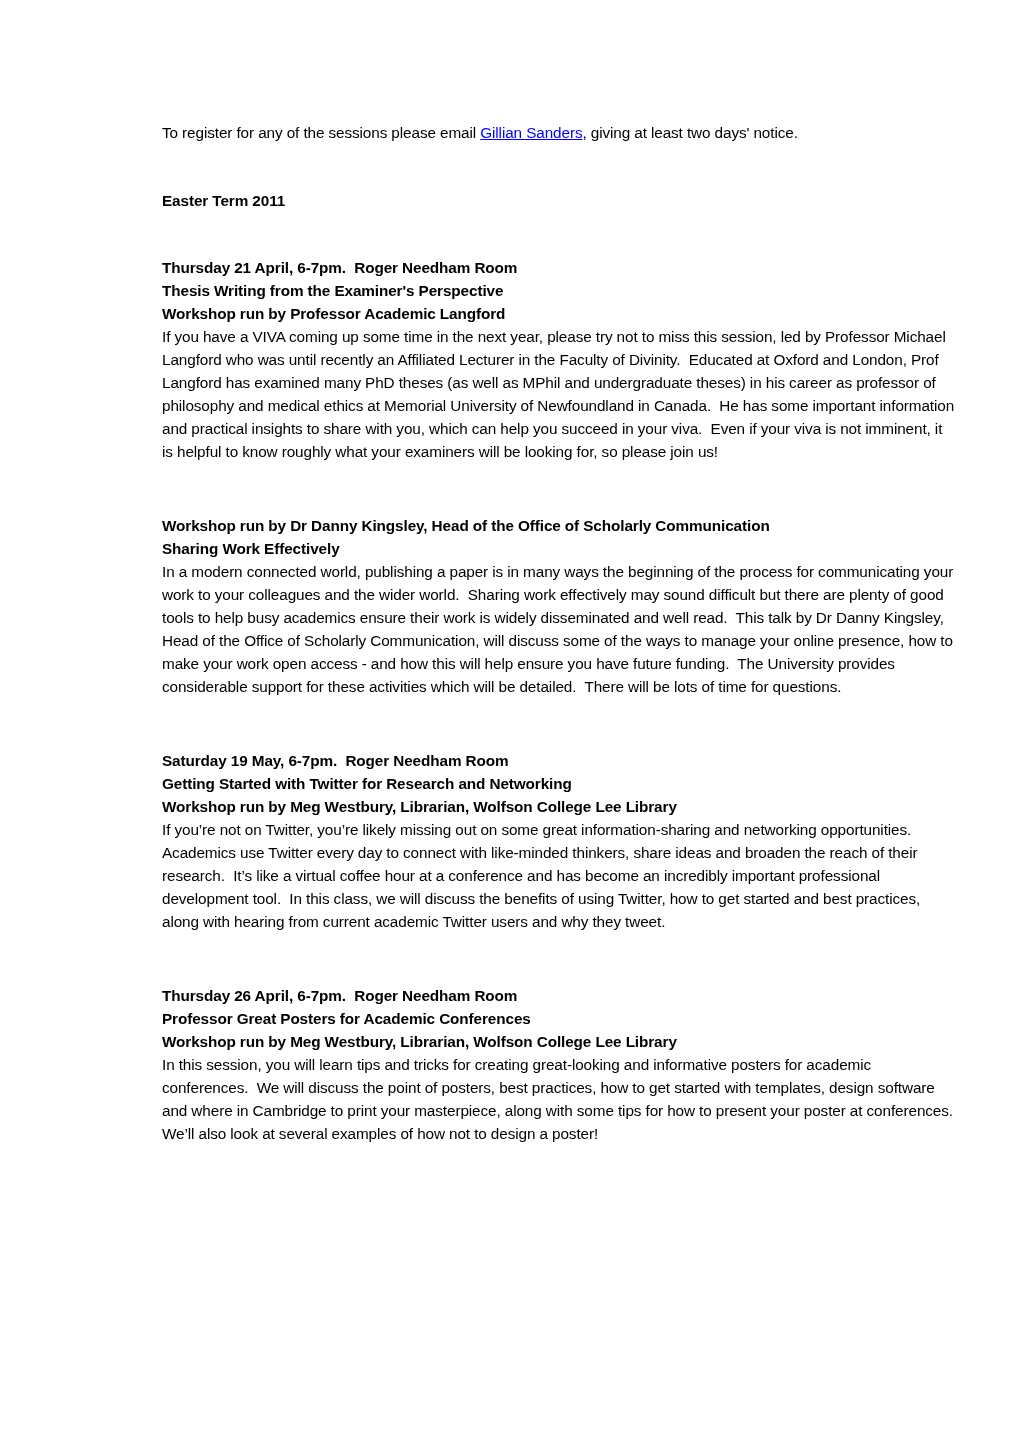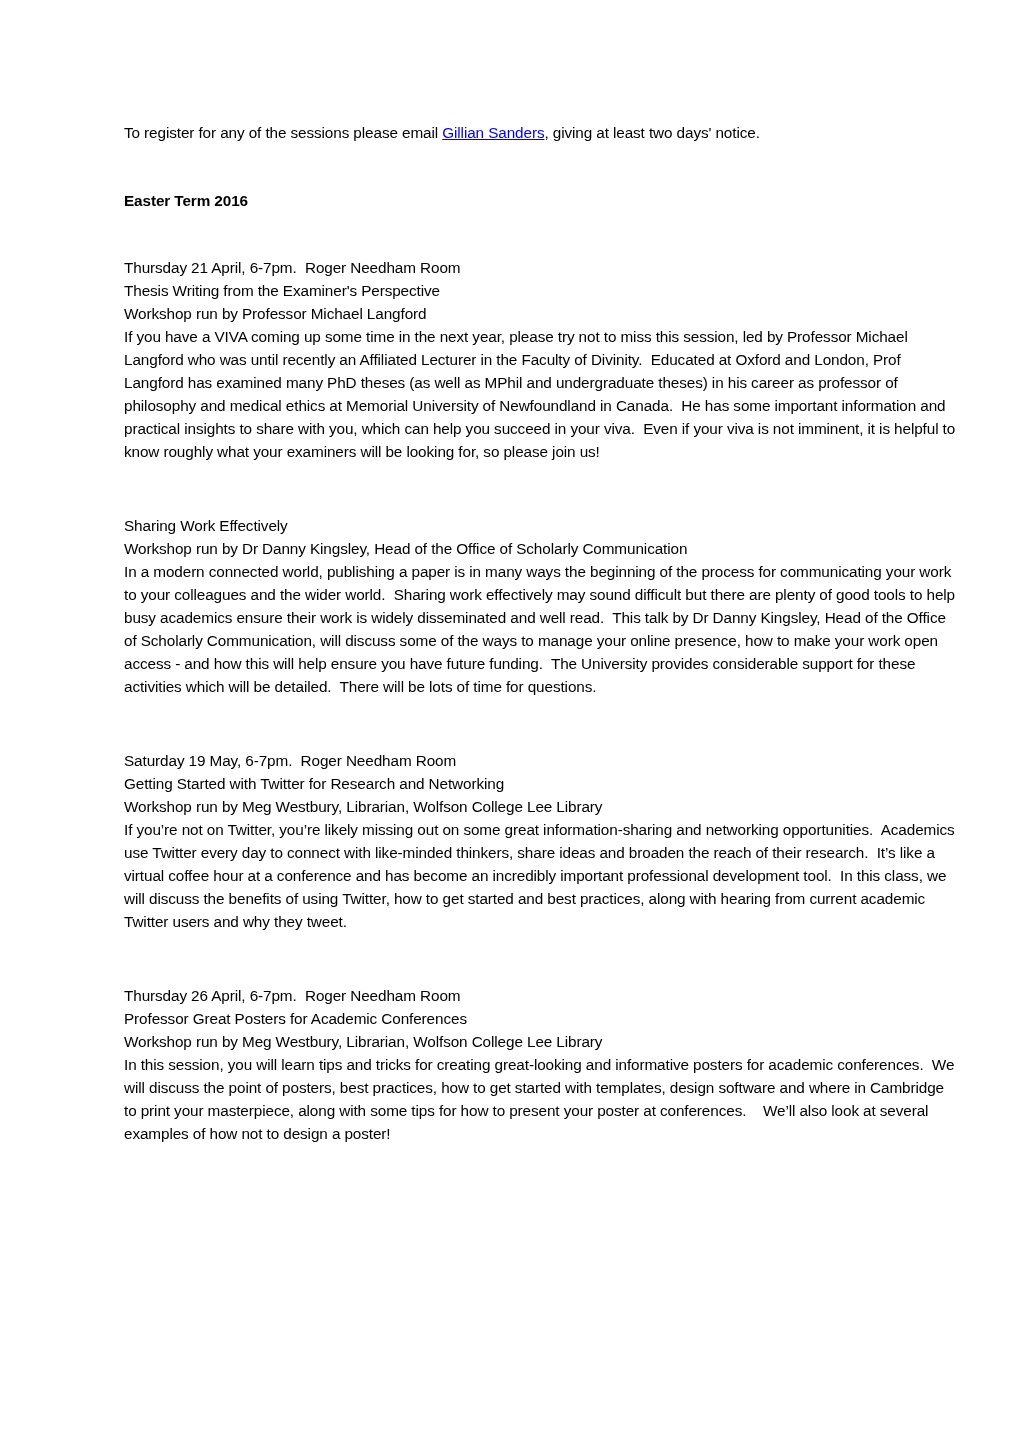--- a/index.html
+++ b/index.html
@@ -6,60 +6,61 @@
   html, body { background: #ffffff; }
   body {
     width: 1020px;
     height: 1443px;
     font-family: "Liberation Sans", sans-serif;
     color: #000000;
     overflow: hidden;
   }
   .doc {
     padding: 121px 64px 0 124px;
+    margin-left: 38px;
   }
   .doc p, .doc h2 {
     font-size: 15.3px;
     line-height: 23px;
     white-space: pre-wrap;
     letter-spacing: -0.1px;
   }
   .intro { margin-bottom: 45px; }
   .term {
     font-size: 15.3px;
     font-weight: bold;
     margin-bottom: 44px;
   }
   .session { margin-bottom: 51px; }
-  .session .h { font-weight: normal; }
+  .session .h { font-weight: bold; }
   .email-link {
     color: #0000fe;
     text-decoration: underline;
     cursor: pointer;
   }
 </style>
 </head>
 <body>
 
 <div class="doc">
 
   <p class="intro"><span>To register for any of the sessions please email </span><a class="email-link">Gillian Sanders</a><span>, giving at least two days' notice.</span></p>
 
-  <h2 class="term">Easter Term 2016</h2>
+  <h2 class="term">Easter Term 2011</h2>
 
   <section class="session">
     <p class="h">Thursday 21 April, 6-7pm.  Roger Needham Room</p>
     <p class="h">Thesis Writing from the Examiner's Perspective</p>
-    <p class="h">Workshop run by Professor Michael Langford</p>
+    <p class="h">Workshop run by Professor Academic Langford</p>
     <p class="body">If you have a VIVA coming up some time in the next year, please try not to miss this session, led by Professor Michael Langford who was until recently an Affiliated Lecturer in the Faculty of Divinity.  Educated at Oxford and London, Prof Langford has examined many PhD theses (as well as MPhil and undergraduate theses) in his career as professor of philosophy and medical ethics at Memorial University of Newfoundland in Canada.  He has some important information and practical insights to share with you, which can help you succeed in your viva.  Even if your viva is not imminent, it is helpful to know roughly what your examiners will be looking for, so please join us!</p>
   </section>
 
   <section class="session">
+    <p class="h">Workshop run by Dr Danny Kingsley, Head of the Office of Scholarly Communication</p>
     <p class="h">Sharing Work Effectively</p>
-    <p class="h">Workshop run by Dr Danny Kingsley, Head of the Office of Scholarly Communication</p>
     <p class="body">In a modern connected world, publishing a paper is in many ways the beginning of the process for communicating your work to your colleagues and the wider world.  Sharing work effectively may sound difficult but there are plenty of good tools to help busy academics ensure their work is widely disseminated and well read.  This talk by Dr Danny Kingsley, Head of the Office of Scholarly Communication, will discuss some of the ways to manage your online presence, how to make your work open access - and how this will help ensure you have future funding.  The University provides considerable support for these activities which will be detailed.  There will be lots of time for questions.</p>
   </section>
 
   <section class="session">
     <p class="h">Saturday 19 May, 6-7pm.  Roger Needham Room</p>
     <p class="h">Getting Started with Twitter for Research and Networking</p>
     <p class="h">Workshop run by Meg Westbury, Librarian, Wolfson College Lee Library</p>
     <p class="body">If you’re not on Twitter, you’re likely missing out on some great information-sharing and networking opportunities.  Academics use Twitter every day to connect with like-minded thinkers, share ideas and broaden the reach of their research.  It’s like a virtual coffee hour at a conference and has become an incredibly important professional development tool.  In this class, we will discuss the benefits of using Twitter, how to get started and best practices, along with hearing from current academic Twitter users and why they tweet.</p>
   </section>
 

